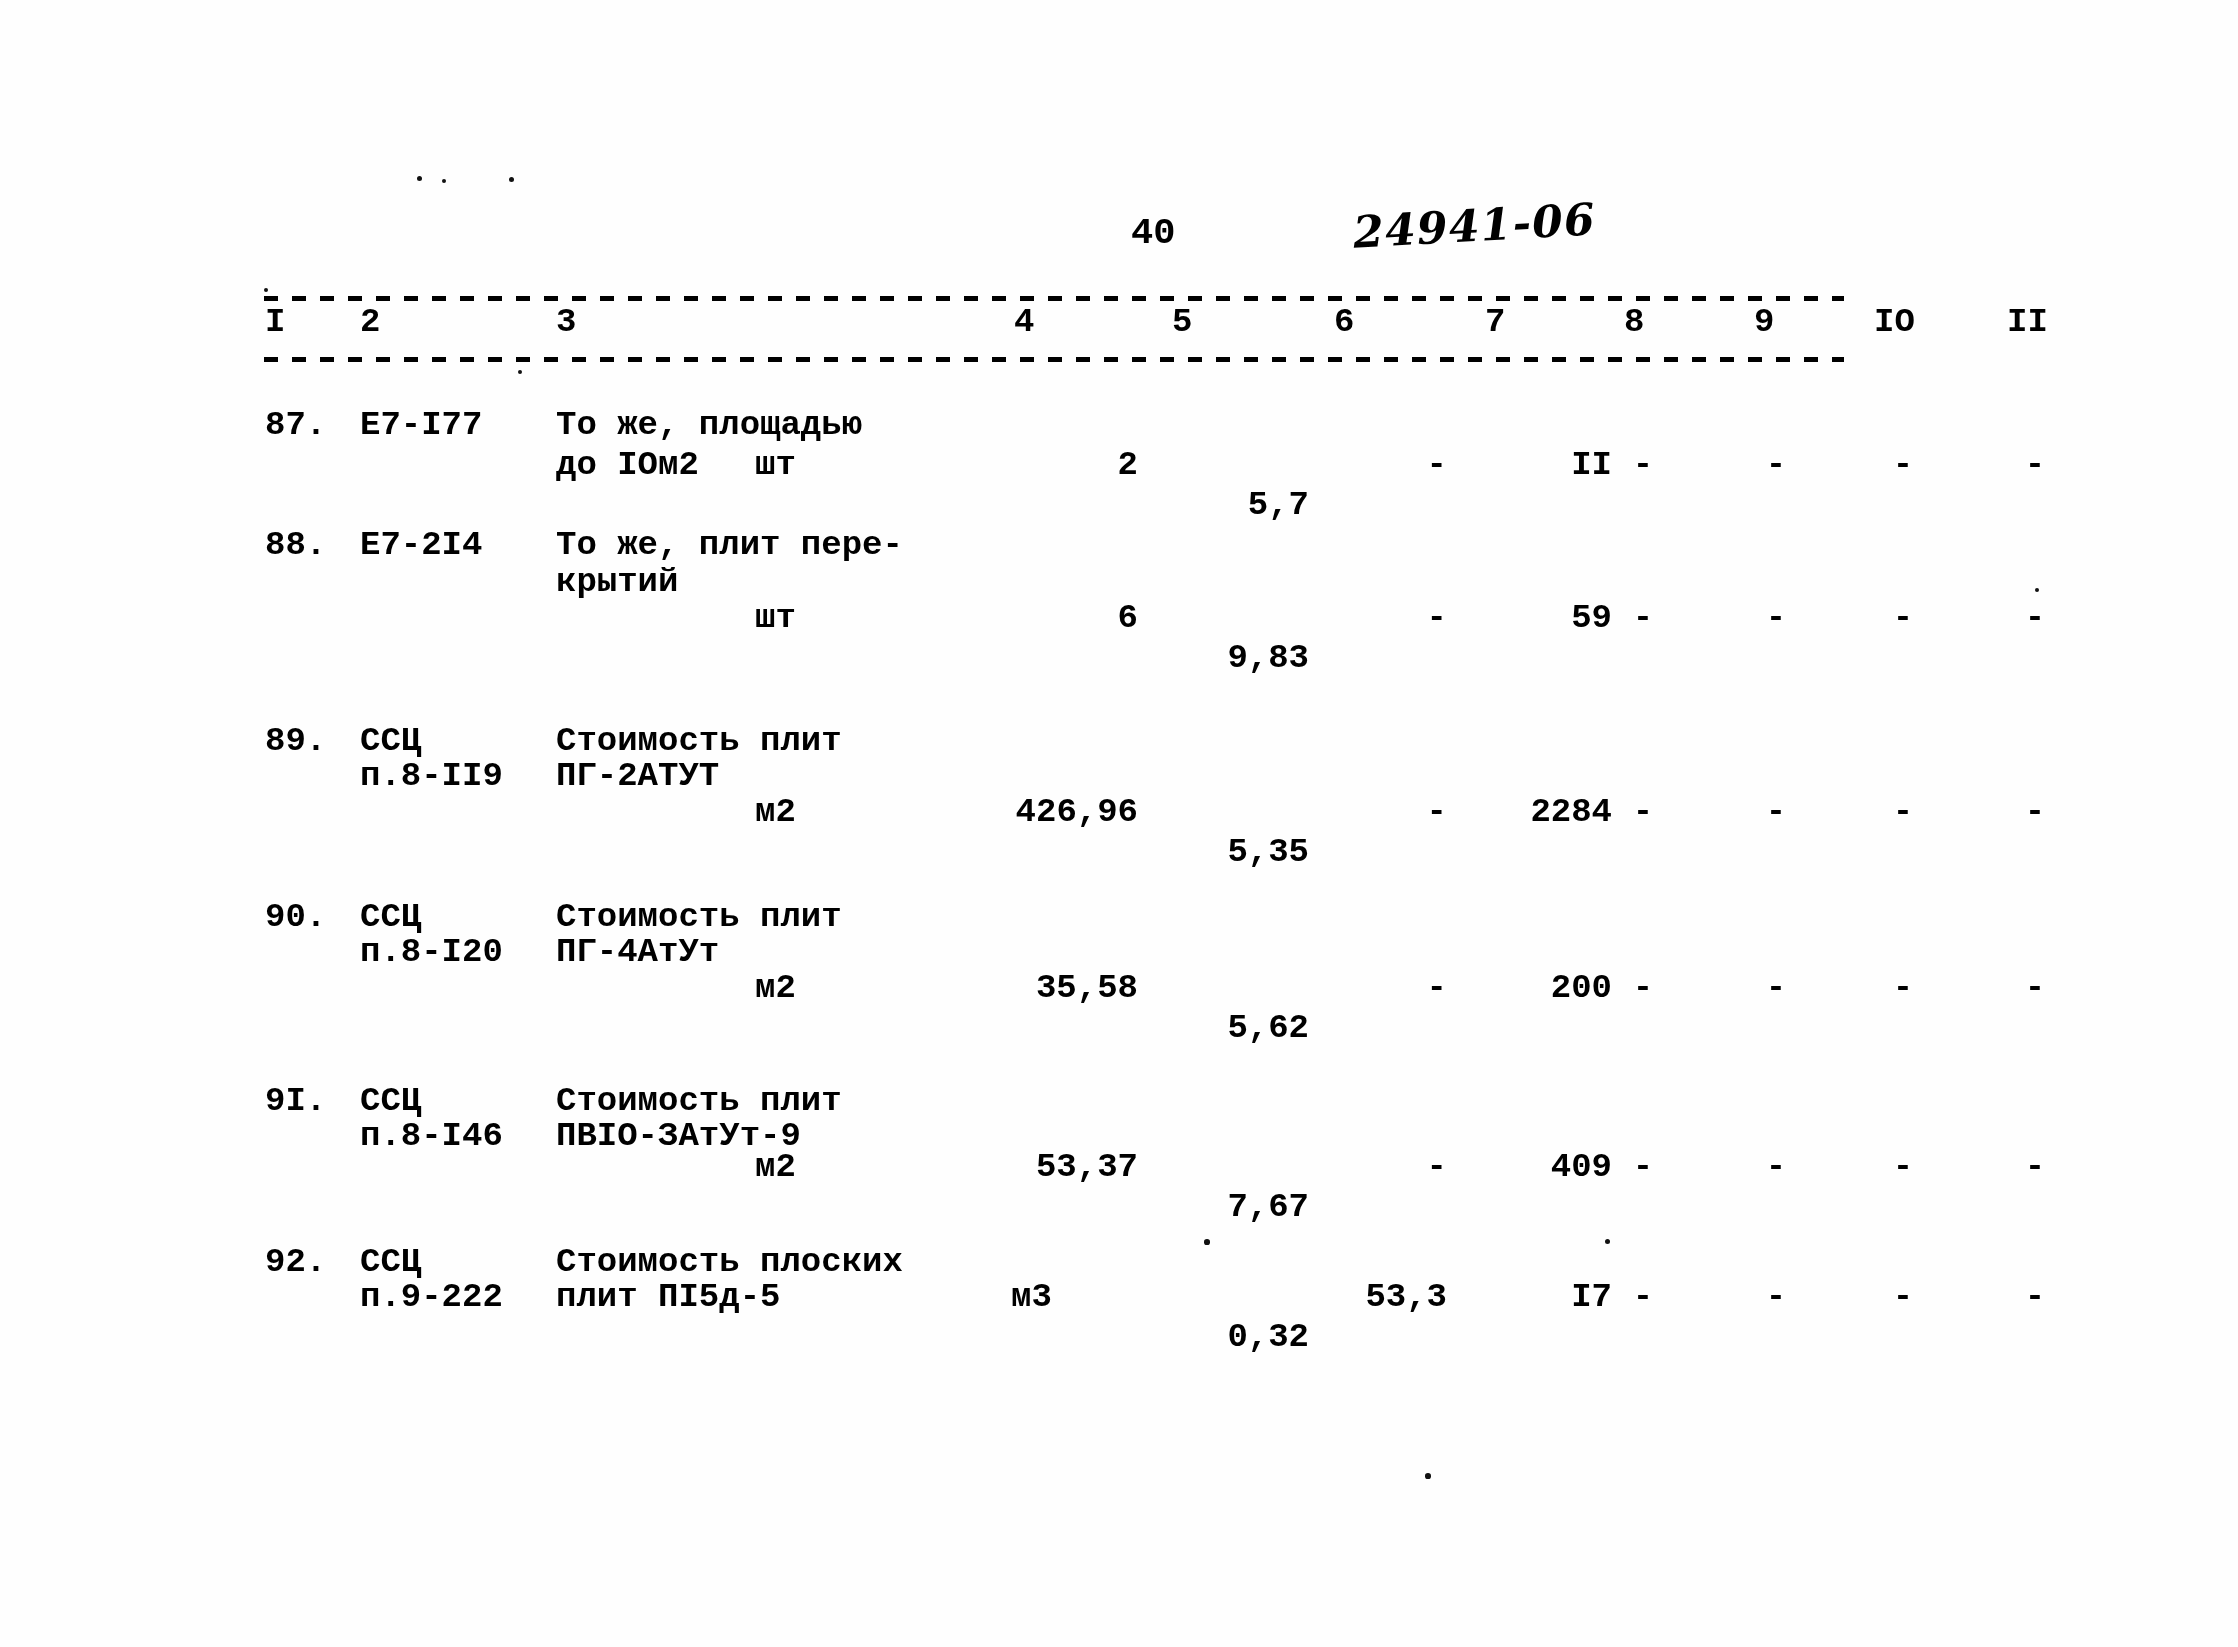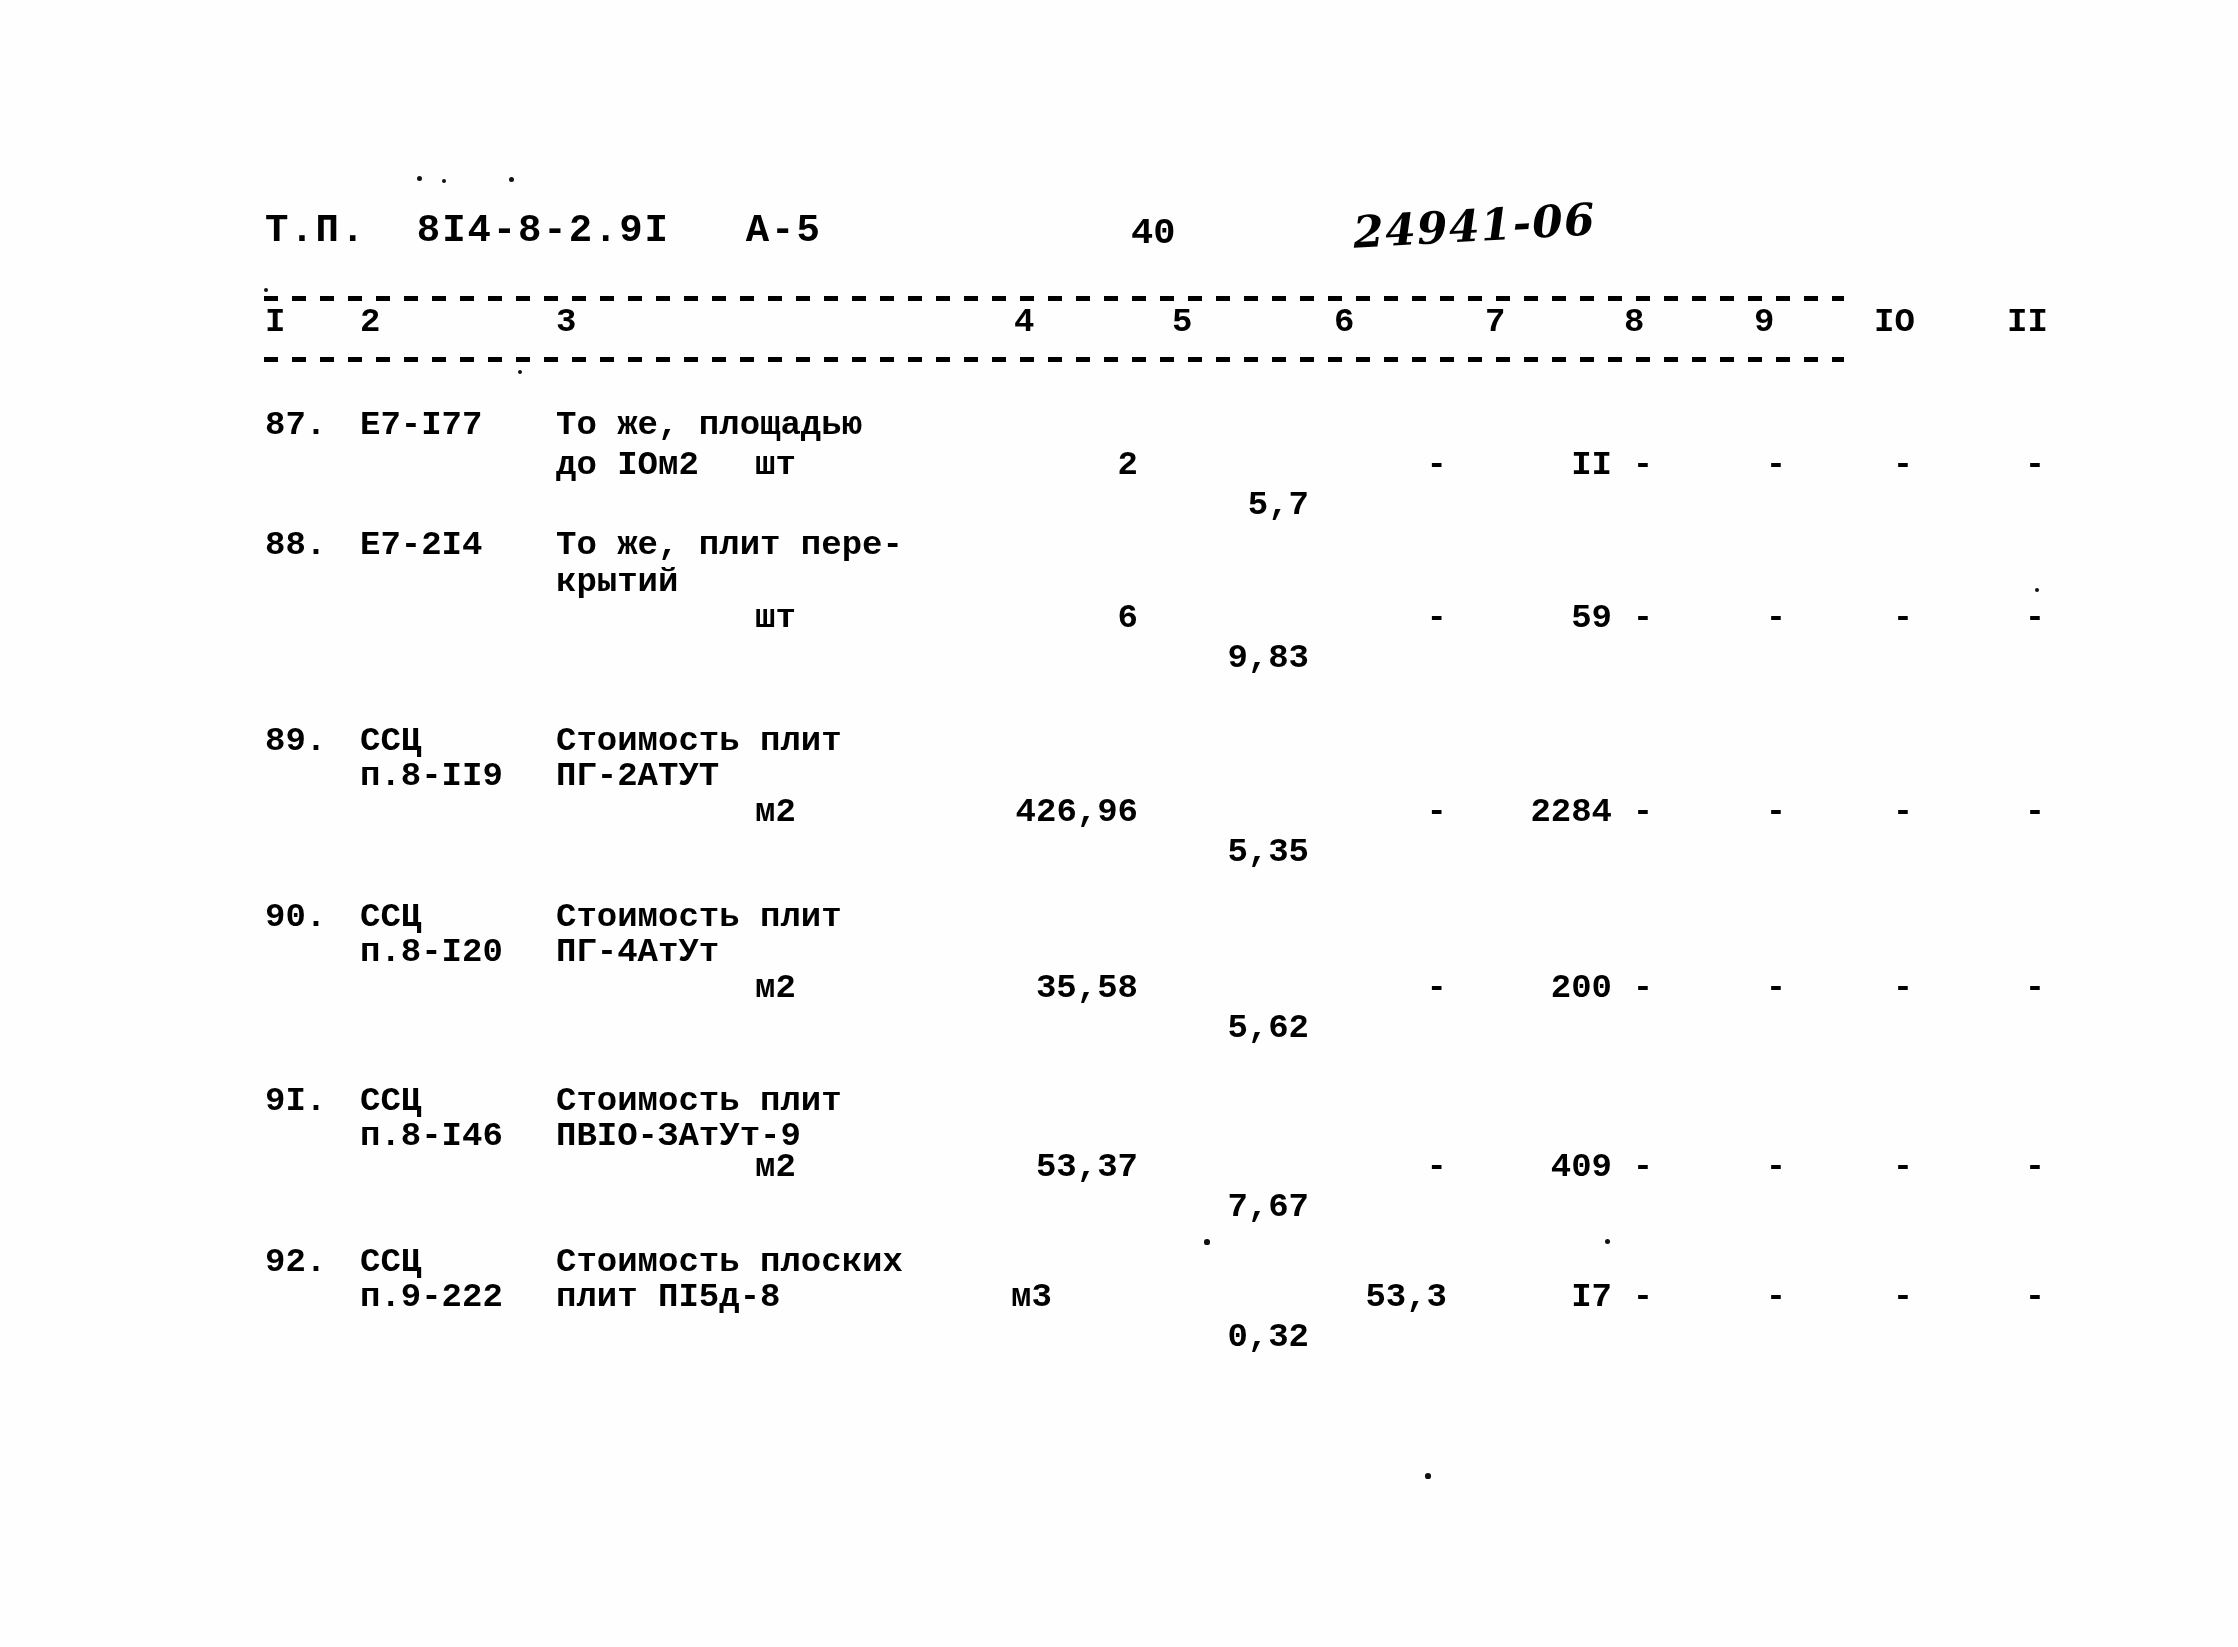--- a/index.html
+++ b/index.html
@@ -102,21 +102,20 @@
   .c-v10   { width: 76px; text-align: center; left: 1865px; }
   .c-v11   { width: 76px; text-align: center; left: 1997px; }
   .dash { font-weight: 700; }
 </style>
 </head>
 <body>
 
 <div id="page">
 
   <div class="doc-header">
-    <span class="hdr-code">Т.П.  8I4-8-2.9I   А-5</span>
     <span class="hdr-page">40</span>
     <span class="hdr-hand">24941-06</span>
   </div>
 
   <div class="speck" style="left:417px;top:176px;width:5px;height:5px;"></div>
   <div class="speck" style="left:442px;top:179px;width:4.4px;height:4.4px;"></div>
   <div class="speck" style="left:509px;top:177px;width:5px;height:5px;"></div>
   <div class="speck" style="left:264px;top:288px;width:4.4px;height:4.4px;"></div>
   <div class="speck" style="left:518px;top:370px;width:4.4px;height:4.4px;"></div>
   <div class="speck" style="left:1204px;top:1239px;width:5.7px;height:5.7px;"></div>
@@ -220,21 +219,21 @@
     <span class="cell c-v9 dash" style="top:66px;">-</span>
     <span class="cell c-v10 dash" style="top:66px;">-</span>
     <span class="cell c-v11 dash" style="top:66px;">-</span>
   </div>
 
   <div class="row" style="top:1242px;">
     <span class="cell c-num">92.</span>
     <span class="cell c-code">ССЦ</span>
     <span class="cell c-code" style="top:35px;">п.9-222</span>
     <span class="cell c-desc">Стоимость плоских</span>
-    <span class="cell c-desc" style="top:35px;">плит ПI5д-8</span>
+    <span class="cell c-desc" style="top:35px;">плит ПI5д-5</span>
     <span class="cell" style="left:1011px;top:35px;">м3</span>
     <span class="cell c-v5" style="top:35px;">0,32</span>
     <span class="cell c-v6" style="top:35px;">53,3</span>
     <span class="cell c-v7" style="top:35px;">I7</span>
     <span class="cell c-v8 dash" style="top:35px;">-</span>
     <span class="cell c-v9 dash" style="top:35px;">-</span>
     <span class="cell c-v10 dash" style="top:35px;">-</span>
     <span class="cell c-v11 dash" style="top:35px;">-</span>
   </div>
 

